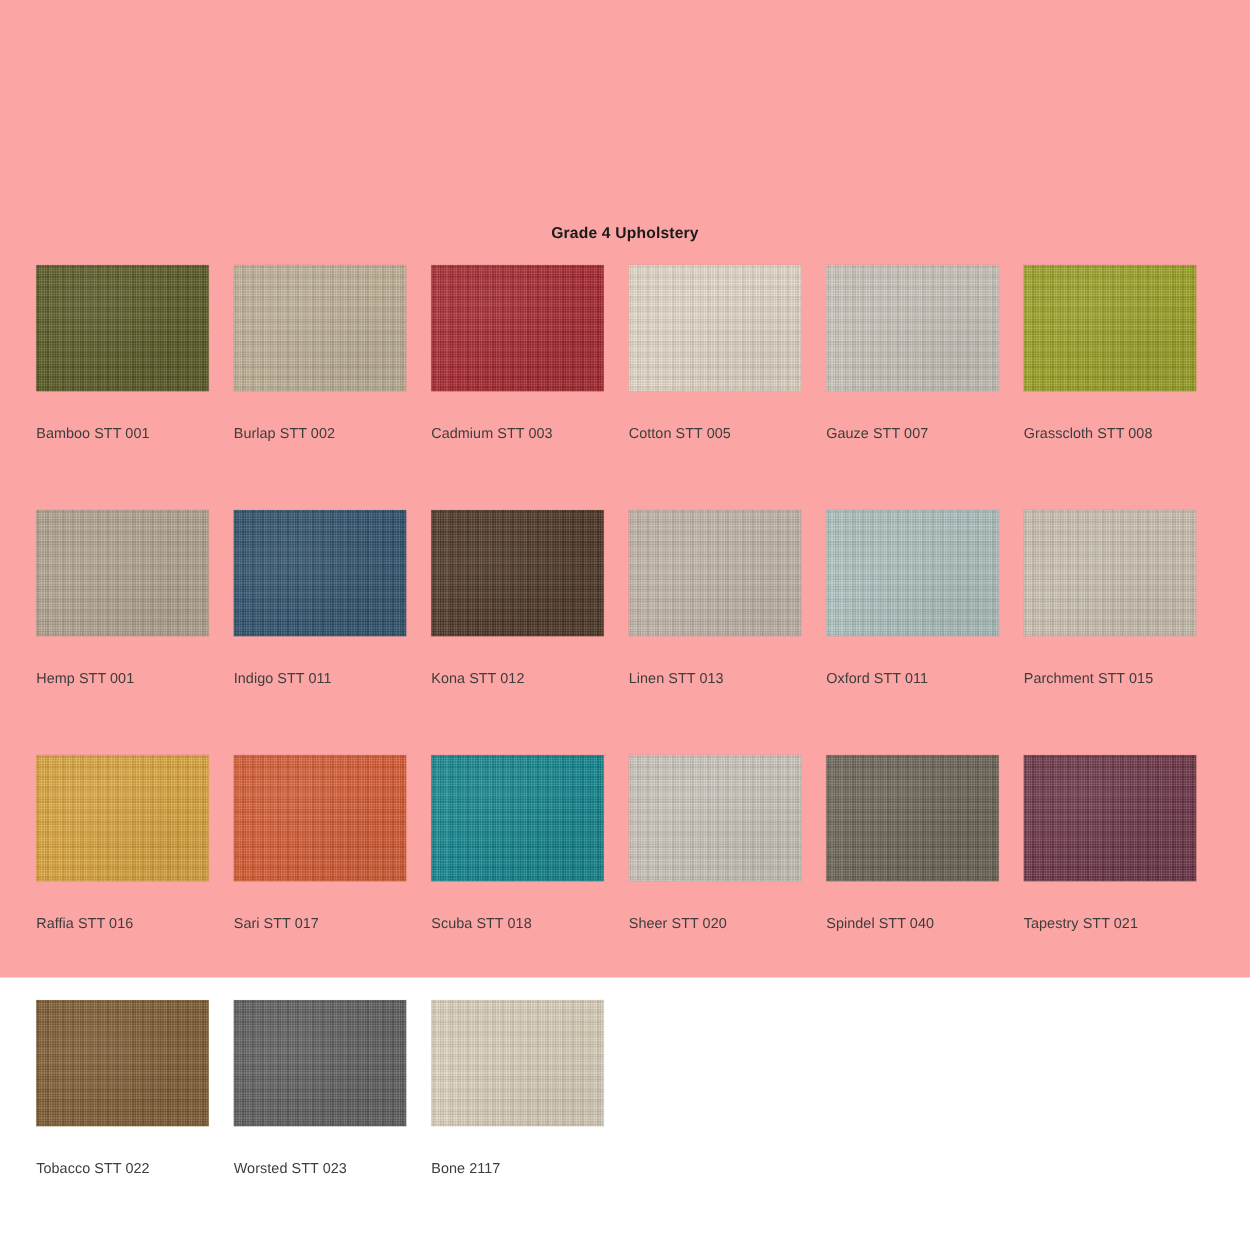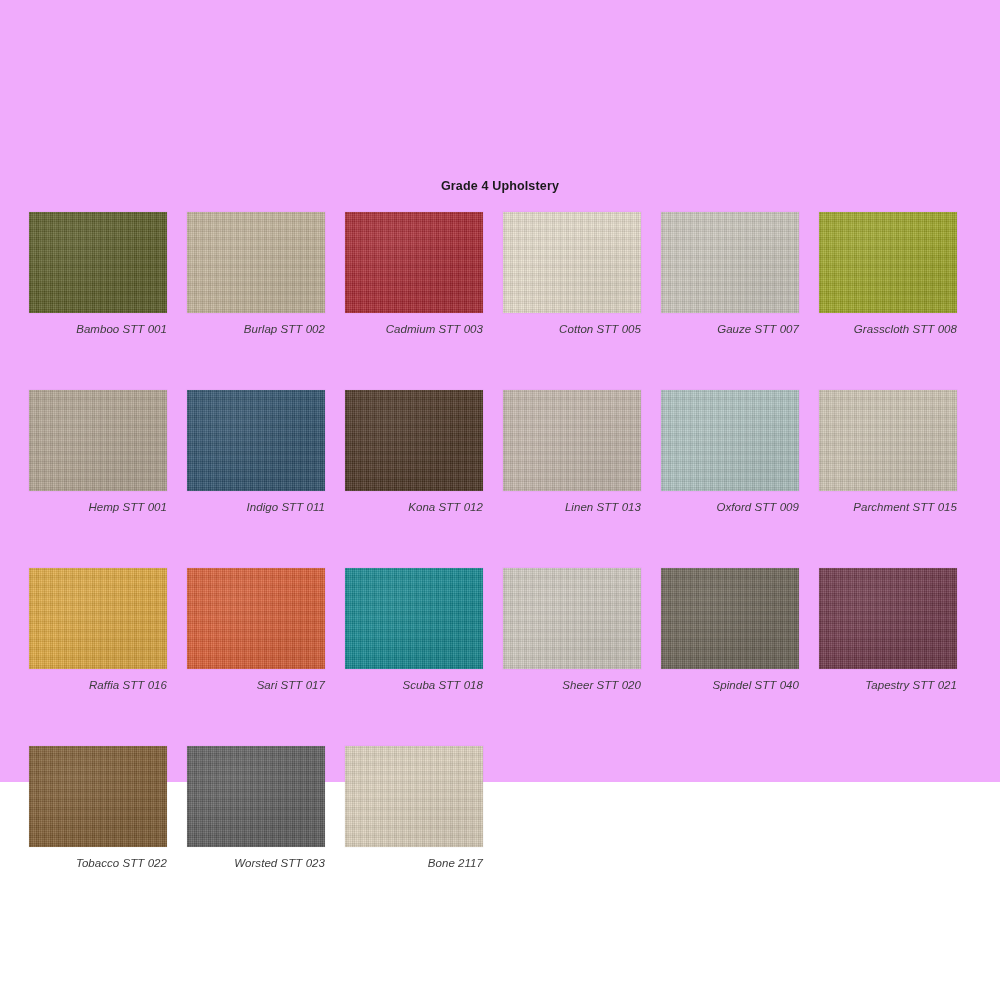--- a/index.html
+++ b/index.html
@@ -13,21 +13,21 @@
     background: #ffffff;
     font-family: "Liberation Sans", sans-serif;
     -webkit-font-smoothing: antialiased;
     overflow: hidden;
   }
 
   #page {
     position: relative;
     width: 1000px;
     height: 782px;
-    background: #f0abfc;
+    background: #fca5a5;
   }
 
   
   #chart-title {
     position: absolute;
     top: 179px;
     left: 0;
     width: 1000px;
     text-align: center;
     font-size: 12.5px;
@@ -97,28 +97,27 @@
       radial-gradient(ellipse at 32% 28%,
         rgba(255,255,255,0.06) 0%,
         rgba(255,255,255,0.0) 62%),
       radial-gradient(ellipse at 78% 82%,
         rgba(0,0,0,0.05) 0%,
         rgba(0,0,0,0.0) 60%);
     pointer-events: none;
   }
 
   .swatch-label {
-    margin-top: 9px;
-    text-align: right;
+    margin-top: 27px;
+    text-align: left;
     font-size: 11.5px;
     color: #3d3d3d;
     line-height: 14px;
     letter-spacing: 0.05px;
     white-space: nowrap;
-    font-style: italic;
   }
 </style>
 </head>
 <body>
 
 <div id="page">
 
   <div id="chart-title">Grade 4 Upholstery</div>
 
   <div id="swatch-grid">
@@ -157,21 +156,21 @@
       <div class="swatch-cell">
         <div class="swatch-chip" style="background-color: rgb(74, 51, 34);"></div>
         <div class="swatch-label">Kona STT 012</div>
       </div>
       <div class="swatch-cell">
         <div class="swatch-chip" style="background-color: rgb(196, 183, 171);"></div>
         <div class="swatch-label">Linen STT 013</div>
       </div>
       <div class="swatch-cell">
         <div class="swatch-chip" style="background-color: rgb(174, 195, 193);"></div>
-        <div class="swatch-label">Oxford STT 009</div>
+        <div class="swatch-label">Oxford STT 011</div>
       </div>
       <div class="swatch-cell">
         <div class="swatch-chip" style="background-color: rgb(205, 196, 178);"></div>
         <div class="swatch-label">Parchment STT 015</div>
       </div>
       <div class="swatch-cell">
         <div class="swatch-chip" style="background-color: rgb(223, 168, 60);"></div>
         <div class="swatch-label">Raffia STT 016</div>
       </div>
       <div class="swatch-cell">

